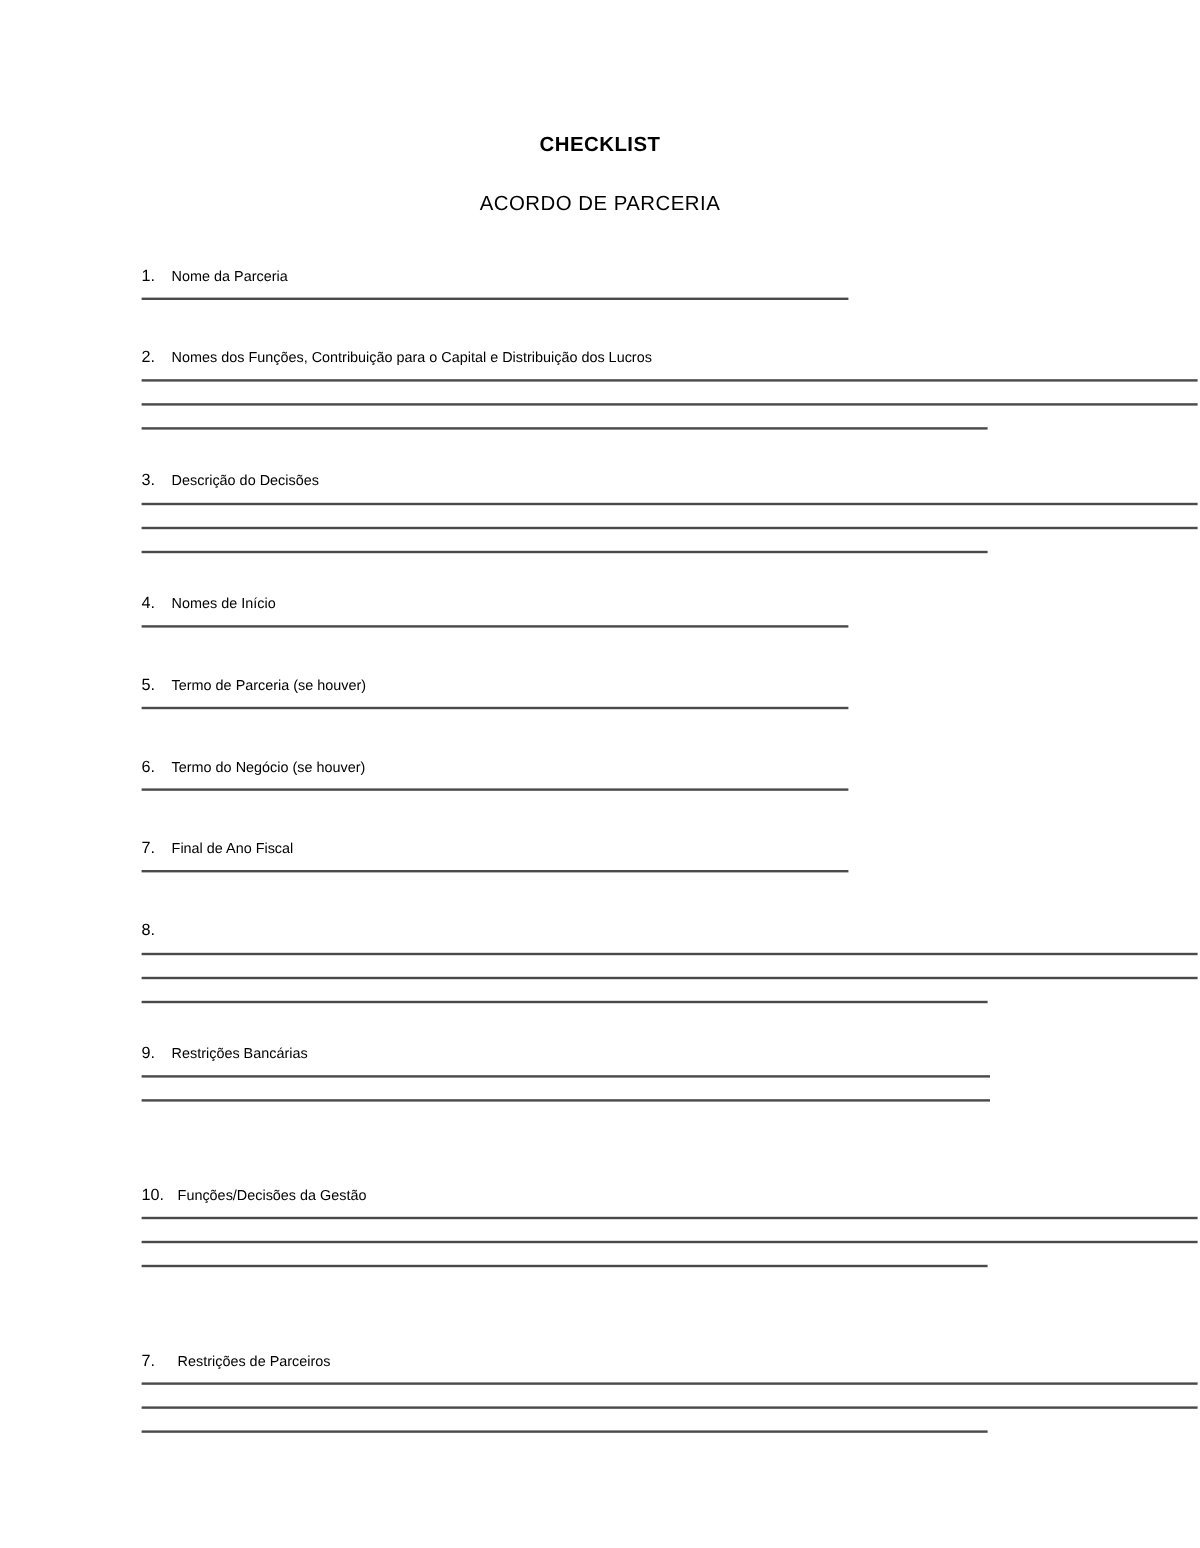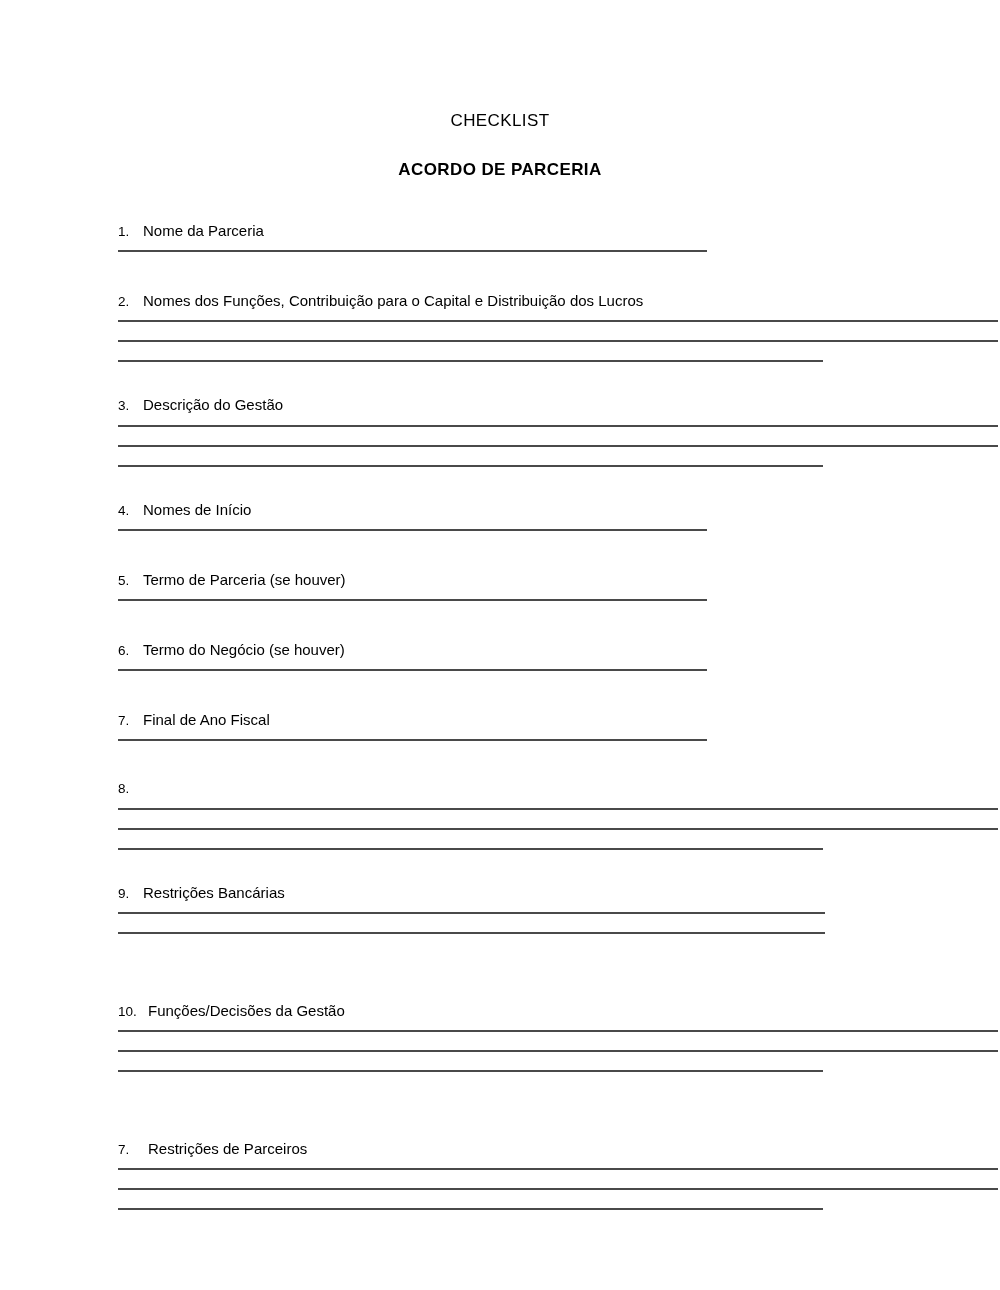--- a/index.html
+++ b/index.html
@@ -20,28 +20,28 @@
     width: 1000px;
     height: 1290px;
     background: #ffffff;
   }
   .titles {
     padding-top: 112px;
     text-align: center;
   }
   .doc-title {
     font-size: 17px;
-    font-weight: normal;
+    font-weight: bold;
     letter-spacing: 0.4px;
     line-height: 1;
     margin: 0;
   }
   .doc-subtitle {
     font-size: 17px;
-    font-weight: bold;
+    font-weight: normal;
     letter-spacing: 0.4px;
     line-height: 1;
     margin: 0;
     padding-top: 32px;
   }
   .items {
     position: relative;
     margin: 0;
     padding: 0;
     list-style: none;
@@ -63,21 +63,21 @@
     width: 25px;
     flex: 0 0 25px;
     font-size: 13.5px;
   }
   .item-num.wide {
     width: 30px;
     flex: 0 0 30px;
     margin-top: 36px;
   }
   .item-label {
-    font-size: 15px;
+    font-size: 12px;
   }
   .rules {
     margin-top: 10px;
   }
   .rule {
     height: 0;
     border-top: 2px solid #4a4a4a;
     margin: 0 0 18px 0;
   }
   .rule:last-child {
@@ -118,21 +118,21 @@
           </div>
           <div class="rules">
             <div class="rule w-full" style="width: 880px; border-top-color: rgb(74, 74, 74);"></div>
             <div class="rule w-full" style="width: 880px; border-top-color: rgb(74, 74, 74);"></div>
             <div class="rule w-med" style="width: 705px; border-top-color: rgb(74, 74, 74);"></div>
           </div>
         </li>
         <li class="item item-gap-md">
           <div class="item-head">
             <span class="item-num">3.</span>
-            <span class="item-label">Descrição do Gestão</span>
+            <span class="item-label">Descrição do Decisões</span>
           </div>
           <div class="rules">
             <div class="rule w-full" style="width: 880px; border-top-color: rgb(74, 74, 74);"></div>
             <div class="rule w-full" style="width: 880px; border-top-color: rgb(74, 74, 74);"></div>
             <div class="rule w-med" style="width: 705px; border-top-color: rgb(74, 74, 74);"></div>
           </div>
         </li>
         <li class="item item-gap-lg">
           <div class="item-head">
             <span class="item-num">4.</span>

